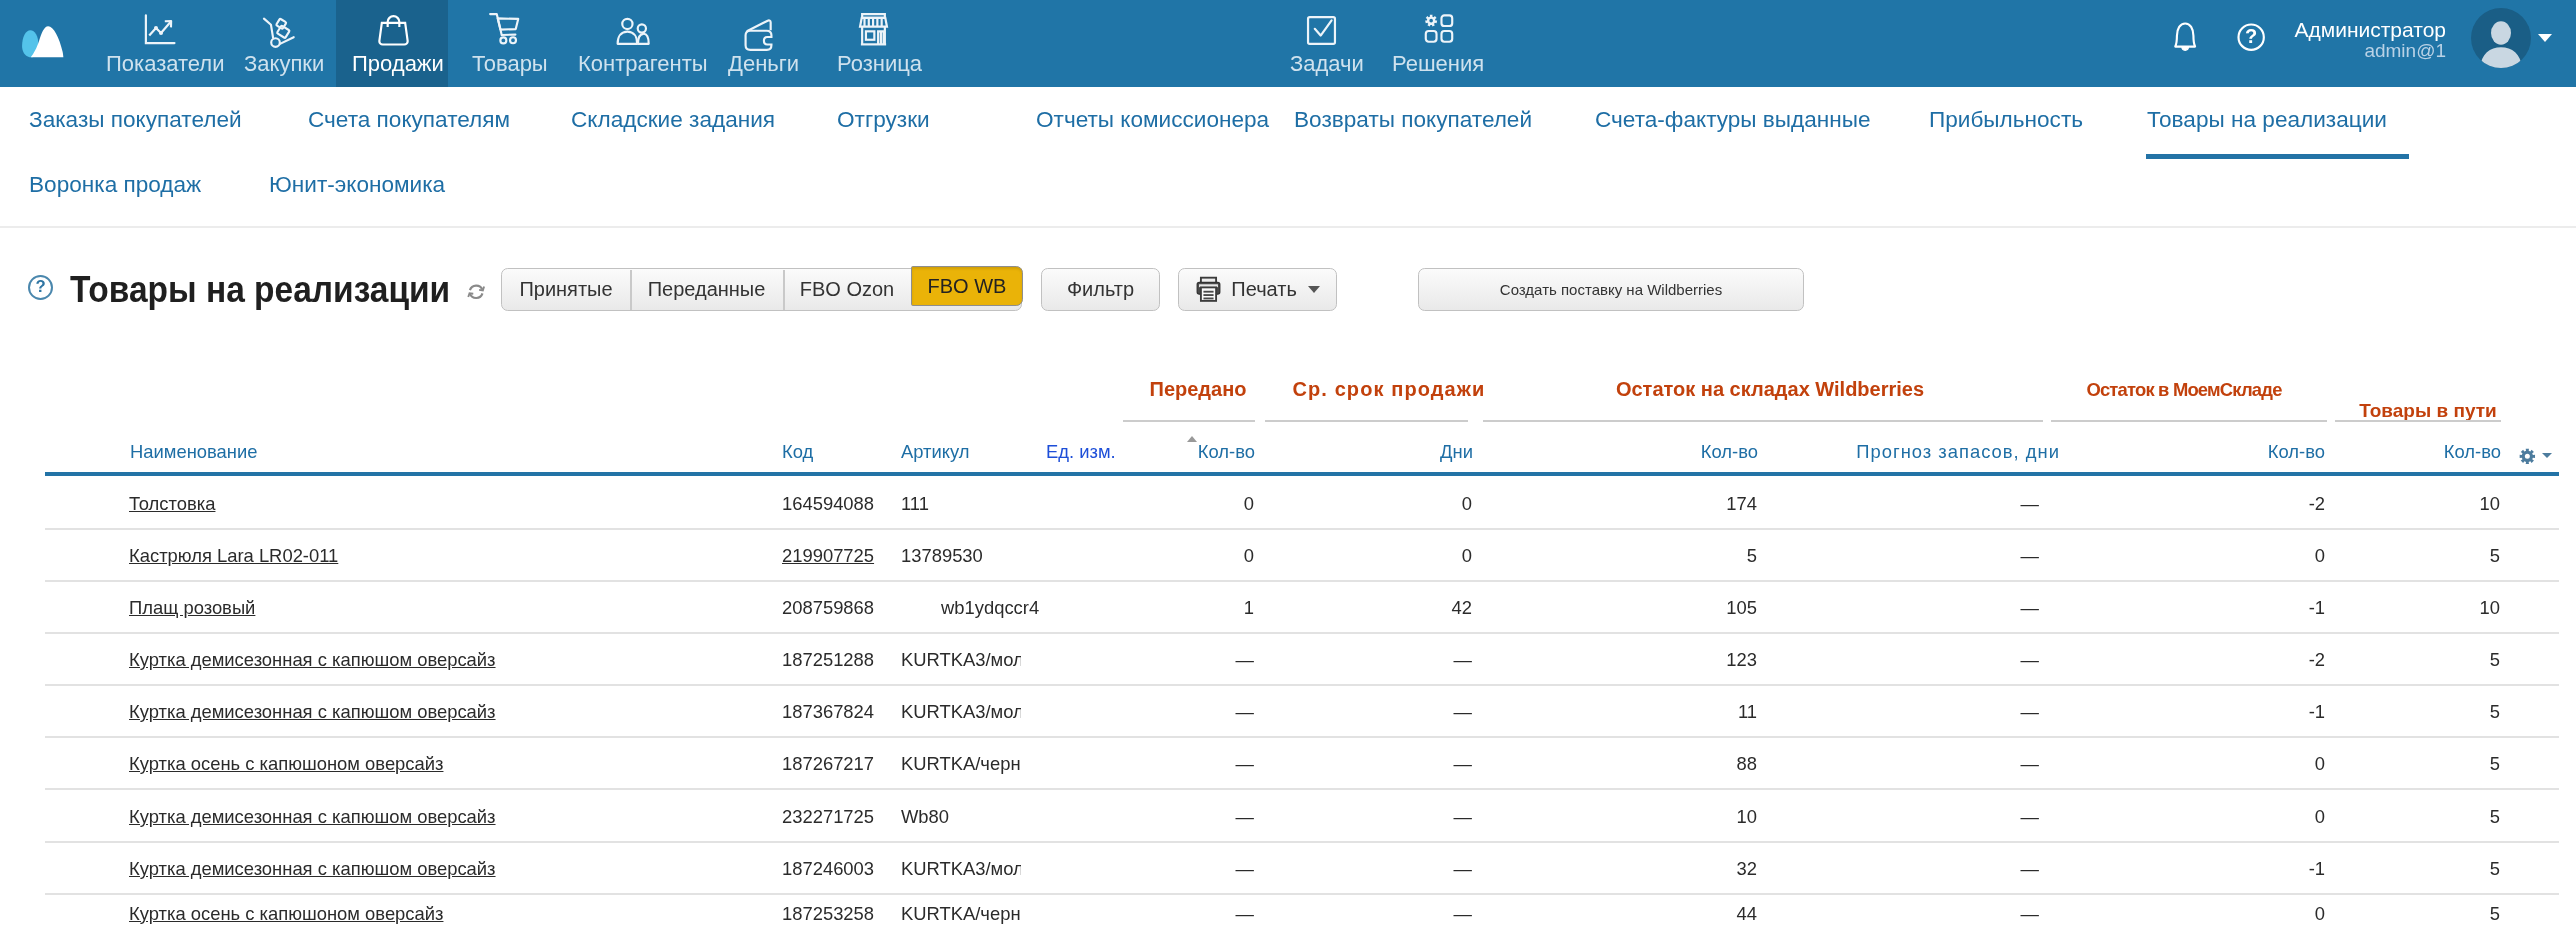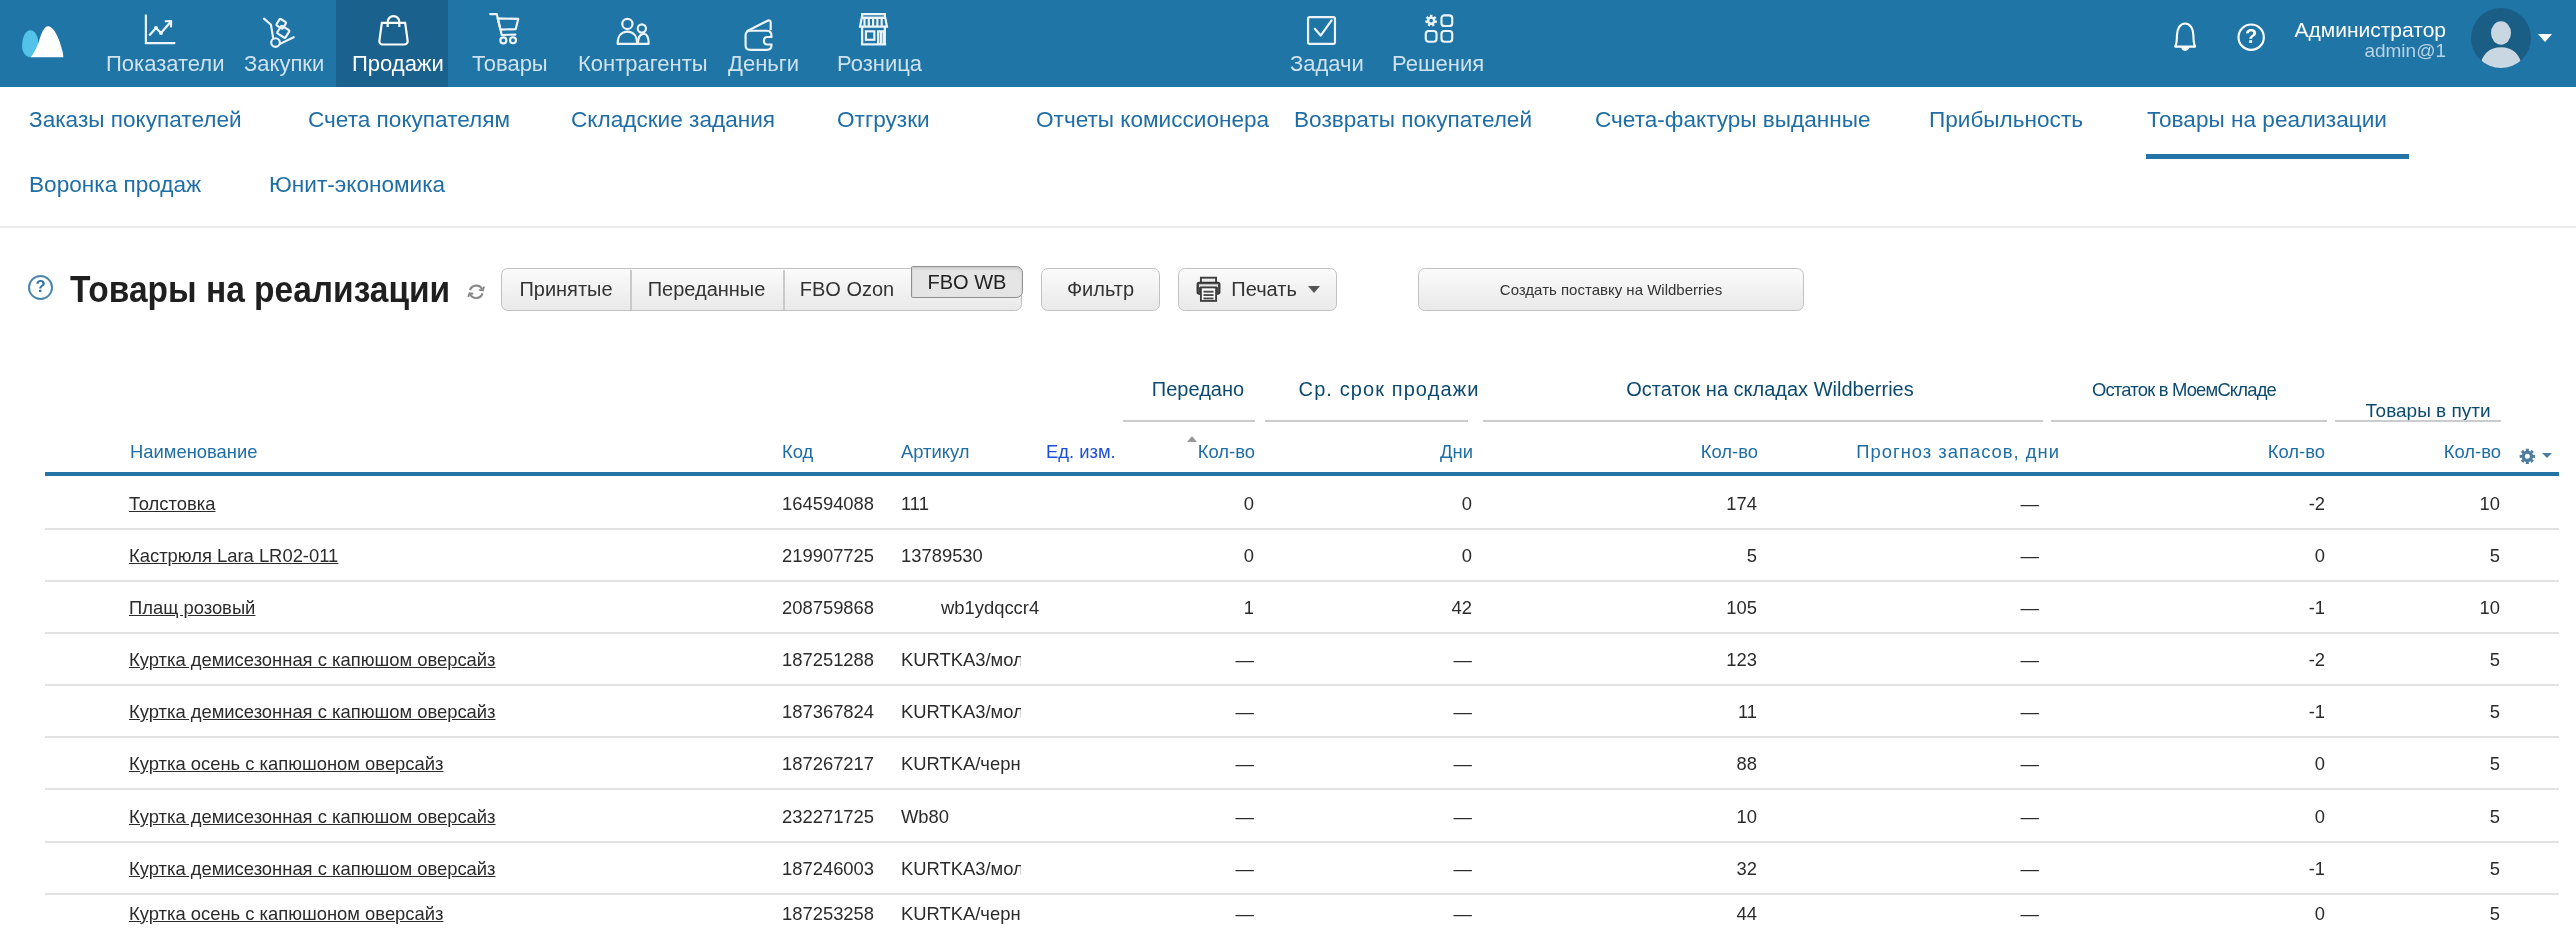--- a/index.html
+++ b/index.html
@@ -11,21 +11,21 @@
   .navitem .lbl { position:absolute; top:52px; left:0; white-space:nowrap; line-height:23.4px; }
   .navitem svg { position:absolute; top:11.7px; }
   #subnav { }
   #subnav a { position:absolute; color:#1e6ea5; font-size:22.6px; line-height:22.6px; text-decoration:none; white-space:nowrap; }
   .btn { position:absolute; top:268px; height:43px; border:1.7px solid #c1c1c1; border-radius:6.7px;
      background:linear-gradient(#fbfbfb,#e9e9e9); font-size:20px; color:#333;
      display:flex; align-items:center; justify-content:center; white-space:nowrap; }
   .colhead { position:absolute; top:443px; font-size:18.4px; color:#1e6ea5; line-height:18.4px; white-space:nowrap; }
   .colhead.dark { color:#1d4ed8; }
   .gul { position:absolute; top:420px; height:1.7px; background:#ccc; }
-  .ghead { position:absolute; top:379px; font-size:20px; font-weight:normal; color:#0c4a6e; line-height:21px; transform:translateX(-50%); white-space:nowrap;padding-left:16px; }
+  .ghead { position:absolute; top:379px; font-size:20px; font-weight:bold; color:#c2410c; line-height:21px; transform:translateX(-50%); white-space:nowrap;padding-left:16px; }
   .row { position:absolute; left:45px; width:2514px; height:52px; }
   .row .sep { position:absolute; left:0; bottom:0; width:100%; height:1.7px; background:#e2e2e2; }
   .cell { position:absolute; top:50%; transform:translateY(-50%); font-size:18.4px; color:#2b2b2b; line-height:22px; white-space:nowrap; }
   #rows .row:last-child .cell { top:36%; }
 </style>
 </head>
 <body>
 <div id="topbar">
   <div class="abs" style="left:336px;top:0;width:112px;height:87px;background:#1a628d;"></div>
   <svg class="abs" style="left:20px;top:22.6px" width="48" height="37" viewBox="0 0 58 44">
@@ -159,21 +159,21 @@
     <path d="M14.5 8.2 L19 8.8 L20.5 4.2" stroke-width="2.2" fill="none"></path>
     <path d="M7.5 12.8 L3 12.2 L1.5 16.8" stroke-width="2.2" fill="none"></path>
   </svg>
 
   <div class="btn" style="left:501px;width:521px;padding:0;"></div>
   <div class="abs" style="left:630px;top:270px;width:1.7px;height:40px;background:#c9c9c9;"></div>
   <div class="abs" style="left:783px;top:270px;width:1.7px;height:40px;background:#c9c9c9;"></div>
   <div class="abs" style="left:501px;top:268px;width:130px;height:43px;display:flex;align-items:center;justify-content:center;font-size:20px;color:#333;">Принятые</div>
   <div class="abs" style="left:630px;top:268px;width:153px;height:43px;display:flex;align-items:center;justify-content:center;font-size:20px;color:#333;">Переданные</div>
   <div class="abs" style="left:783px;top:268px;width:128px;height:43px;display:flex;align-items:center;justify-content:center;font-size:20px;color:#333;">FBO Ozon</div>
-  <div class="abs" style="left:911px;top:266px;width:112px;height:32px;border:1.7px solid #8e8e8e;border-radius:1.7px 6.7px 6.7px 1.7px;background:#e5e5e5;display:flex;align-items:center;justify-content:center;font-size:20px;color:#222;box-shadow:inset 0 1.7px 2.5px rgba(0,0,0,0.12);">FBO WB</div>
+  <div class="abs" style="left:911px;top:266px;width:112px;height:40px;border:1.7px solid #8e8e8e;border-radius:1.7px 6.7px 6.7px 1.7px;background:#eab308;display:flex;align-items:center;justify-content:center;font-size:20px;color:#222;box-shadow:inset 0 1.7px 2.5px rgba(0,0,0,0.12);">FBO WB</div>
   <div class="btn" style="left:1041px;width:119px;">Фильтр</div>
   <div class="btn" style="left:1178px;width:159px;">
     <svg width="27" height="27" viewBox="0 0 32 32" style="margin-right:9.2px">
       <rect x="7" y="2" width="18" height="7" fill="#eee" stroke="#3c3c3c" stroke-width="2.2"></rect>
       <rect x="2.6" y="7.5" width="26.8" height="14" rx="2.5" fill="#4a4a4a" stroke="#333" stroke-width="1.5"></rect>
       <rect x="4.8" y="9.8" width="22.4" height="3.4" fill="#e8e8e8"></rect>
       <rect x="7" y="13.5" width="18" height="16" fill="#fafafa" stroke="#3c3c3c" stroke-width="2.2"></rect>
       <rect x="10" y="17.5" width="12" height="2.2" fill="#4a4a4a"></rect>
       <rect x="10" y="21.5" width="12" height="2.2" fill="#4a4a4a"></rect>
       <rect x="10" y="25.5" width="12" height="2.2" fill="#4a4a4a"></rect>
@@ -220,21 +220,21 @@
   <span class="cell" style="right:1305px;">0</span>
   <span class="cell" style="right:1087px;">0</span>
   <span class="cell" style="right:802px;">174</span>
   <span class="cell" style="right:520px;">—</span>
   <span class="cell" style="right:234px;">-2</span>
   <span class="cell" style="right:59px;">10</span>
   <div class="sep"></div>
 </div>
 <div class="row" style="top:530px;">
   <a class="cell" style="left:84px;text-decoration:underline;" href="#">Кастрюля Lara LR02-011</a>
-  <span class="cell" style="left:737px;">219907725</span>
+  <span class="cell" style="left:737px;text-decoration:underline;">219907725</span>
   <span class="cell" style="left:856px;width:120px;overflow:hidden;">13789530</span>
   <span class="cell" style="right:1305px;">0</span>
   <span class="cell" style="right:1087px;">0</span>
   <span class="cell" style="right:802px;">5</span>
   <span class="cell" style="right:520px;">—</span>
   <span class="cell" style="right:234px;">0</span>
   <span class="cell" style="right:59px;">5</span>
   <div class="sep"></div>
 </div>
 <div class="row" style="top:582px;">

